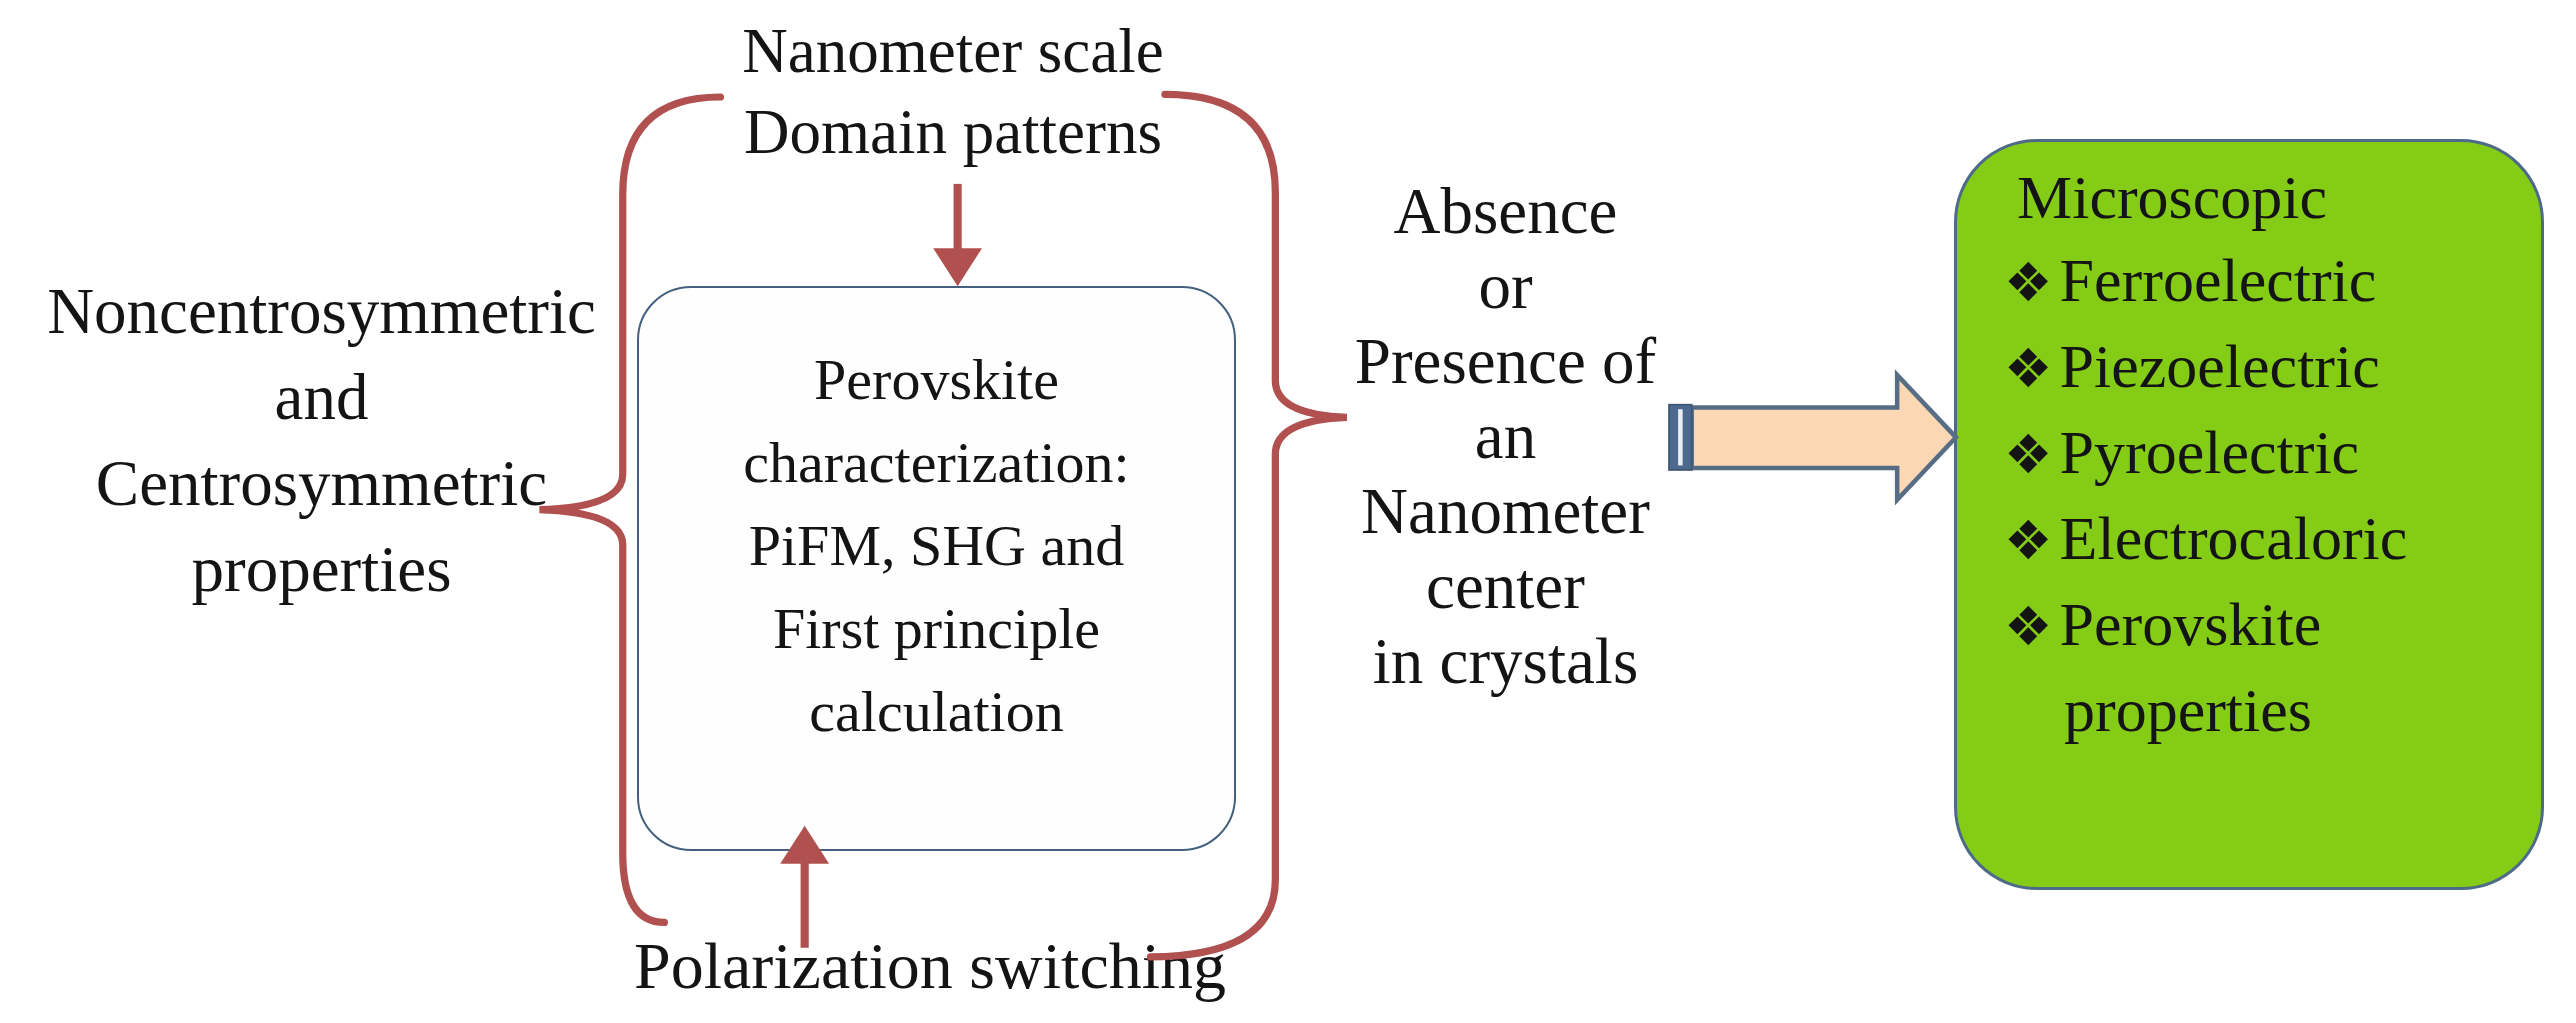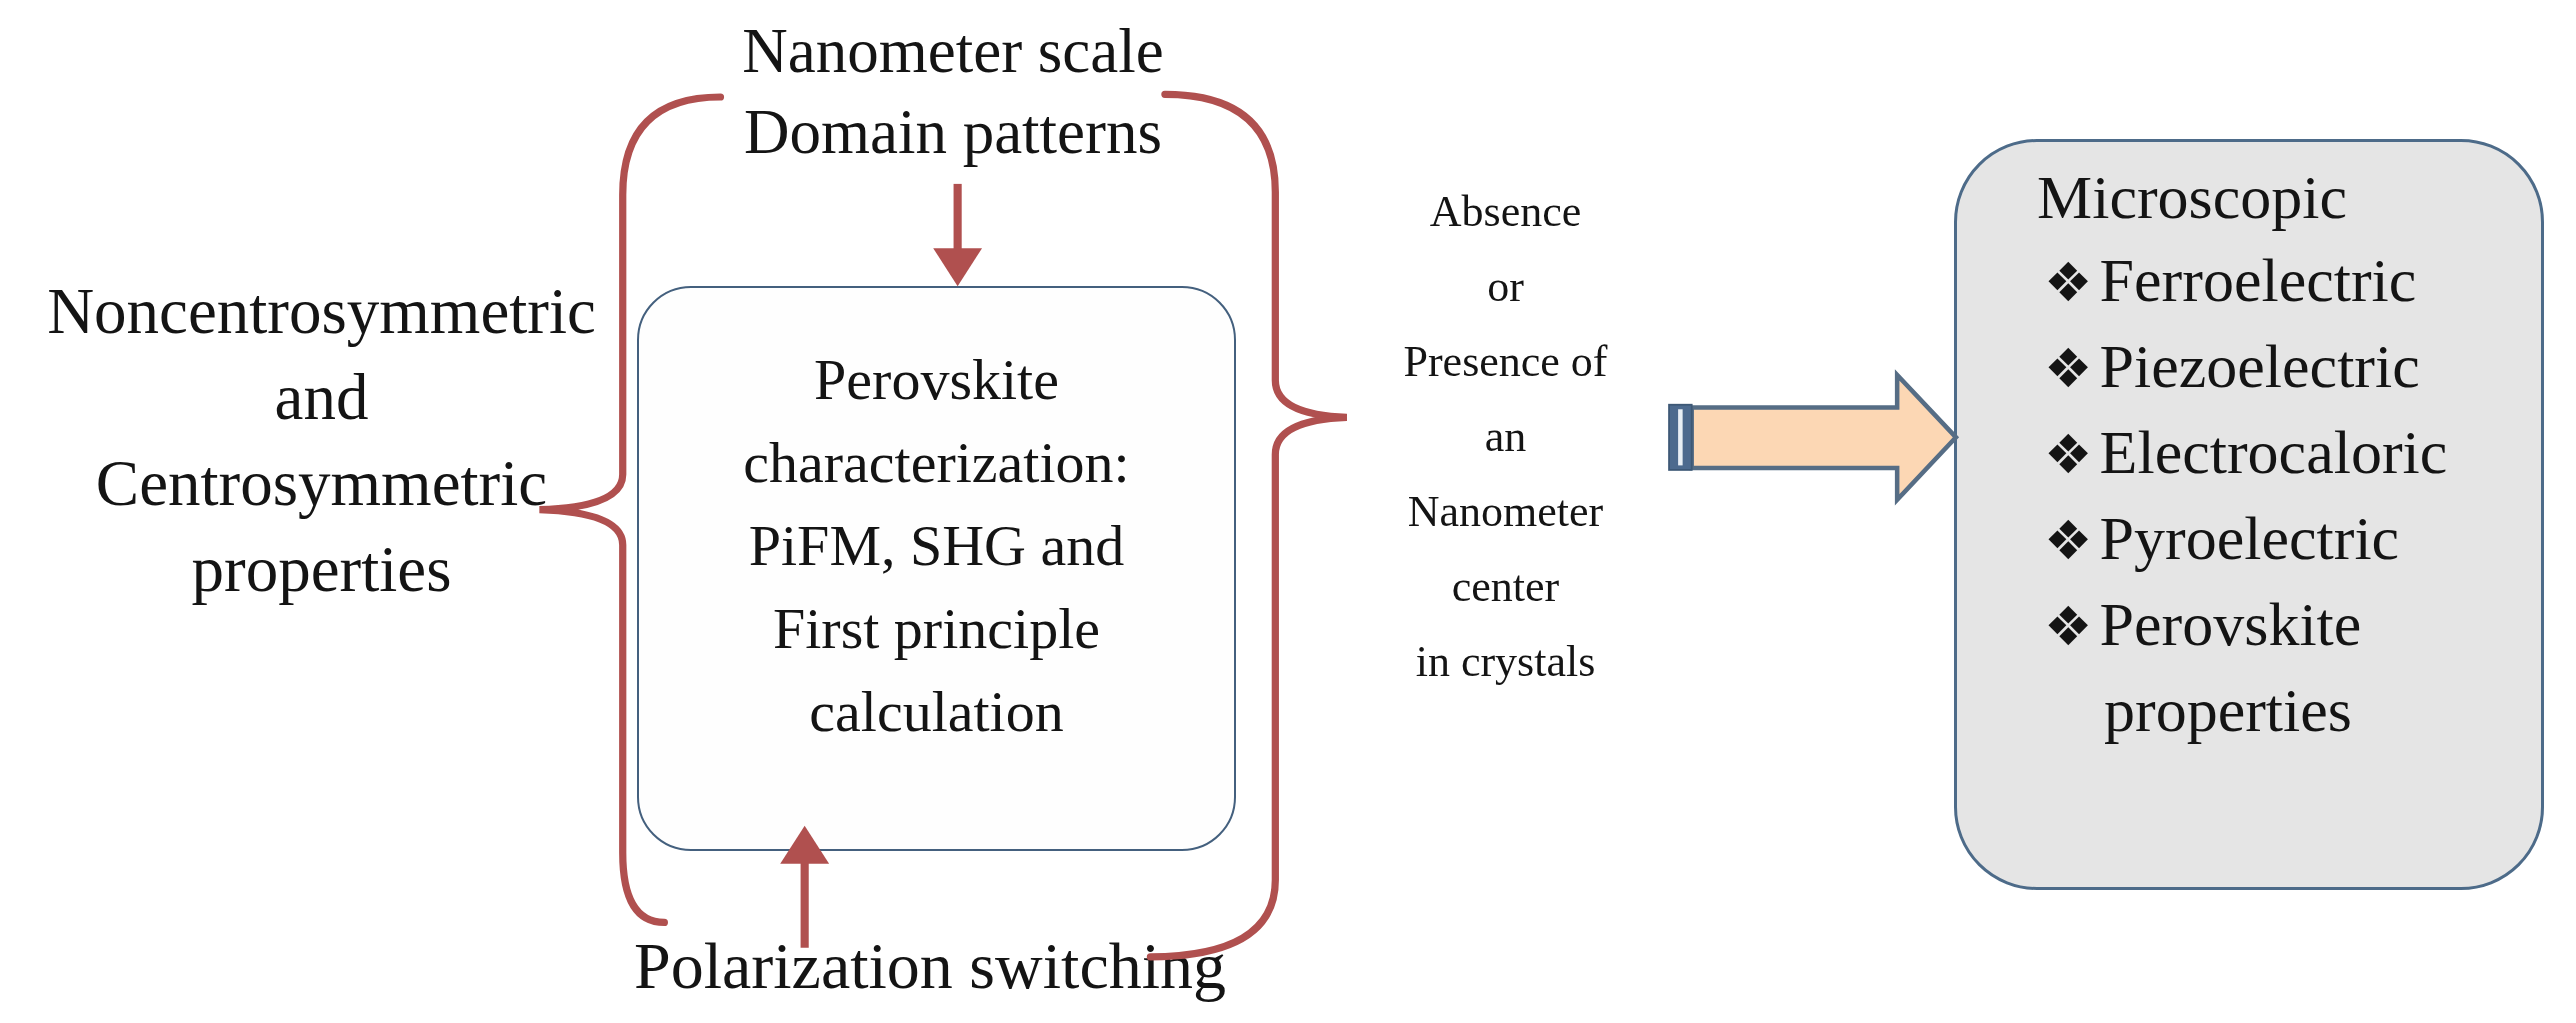--- a/index.html
+++ b/index.html
@@ -7,38 +7,37 @@
     position:relative;
     width:2576px;height:1024px;
     background:#ffffff;
     font-family:"Liberation Serif","DejaVu Serif",serif;
     color:#141414;
     overflow:hidden;
   }
   .txt{position:absolute;text-align:center;white-space:nowrap;font-family:Liberation Serif, serif;}
   .top-label{left:591px;top:11px;width:724px;font-size:63px;line-height:81px;}
   .left-label{left:4.5px;top:268px;width:634px;font-size:65px;line-height:86px;}
-  .middle-label{left:1279px;top:174px;width:453px;font-size:44px;line-height:75px;}
+  .middle-label{left:1279px;top:174px;width:453px;font-size:65px;line-height:75px;}
   .bottom-label{left:568px;top:931px;width:724px;font-size:66px;line-height:69px;}
 
   .center-box{
     position:absolute;left:637px;top:286px;width:599px;height:565px;
     border:2.7px solid #44607e;border-radius:54px;background:#fefefe;
     box-sizing:border-box;
   }
   .center-box-text{
     position:absolute;left:0;top:50px;width:100%;
     font-size:58px;line-height:83px;text-align:center;white-space:nowrap;
   }
 
   .right-box{
     position:absolute;left:1954px;top:139px;width:590px;height:751px;
-    border:3.6px solid #4d6b89;border-radius:83px;background:#e5e5e5;
+    border:3.6px solid #4d6b89;border-radius:83px;background:#84cc16;
     box-sizing:border-box;
-    padding-left:40px;
   }
   .right-box-title{
     margin-top:13.6px;margin-right:154px;
     font-size:62px;line-height:83px;text-align:center;white-space:nowrap;
   }
   .bullet-row{
     padding-left:47px;font-size:62px;line-height:83px;white-space:nowrap;
   }
   .bullet-glyph{font-size:54px;margin-right:7.2px;}
   .continuation-row{
@@ -93,22 +92,22 @@
       <div>calculation</div>
     </div>
   </div>
 
   <div class="right-box">
     <div class="right-box-title">
       <div>Microscopic</div>
     </div>
     <div class="bullet-row"><span class="bullet-glyph">❖</span><span>Ferroelectric</span></div>
     <div class="bullet-row"><span class="bullet-glyph">❖</span><span>Piezoelectric</span></div>
+    <div class="bullet-row"><span class="bullet-glyph">❖</span><span>Pyroelectric</span></div>
     <div class="bullet-row"><span class="bullet-glyph">❖</span><span>Electrocaloric</span></div>
-    <div class="bullet-row"><span class="bullet-glyph">❖</span><span>Pyroelectric</span></div>
     <div class="bullet-row"><span class="bullet-glyph">❖</span><span>Perovskite</span></div>
     <div class="continuation-row">properties</div>
   </div>
 
   <svg class="overlay" width="2576" height="1024" viewBox="0 0 2846 1131">
 
     <path class="brace" d="M796,107 Q688,107 688,215 L688,524 Q688,560 596,563 Q688,566 688,602 L688,942 Q688,1019 734,1019"></path>
 
     <path class="brace" d="M1287,104 Q1409,104 1409,212 L1409,420 Q1409,458 1488,461 Q1409,464 1409,502 L1409,972 Q1409,1056 1271,1057"></path>
 

